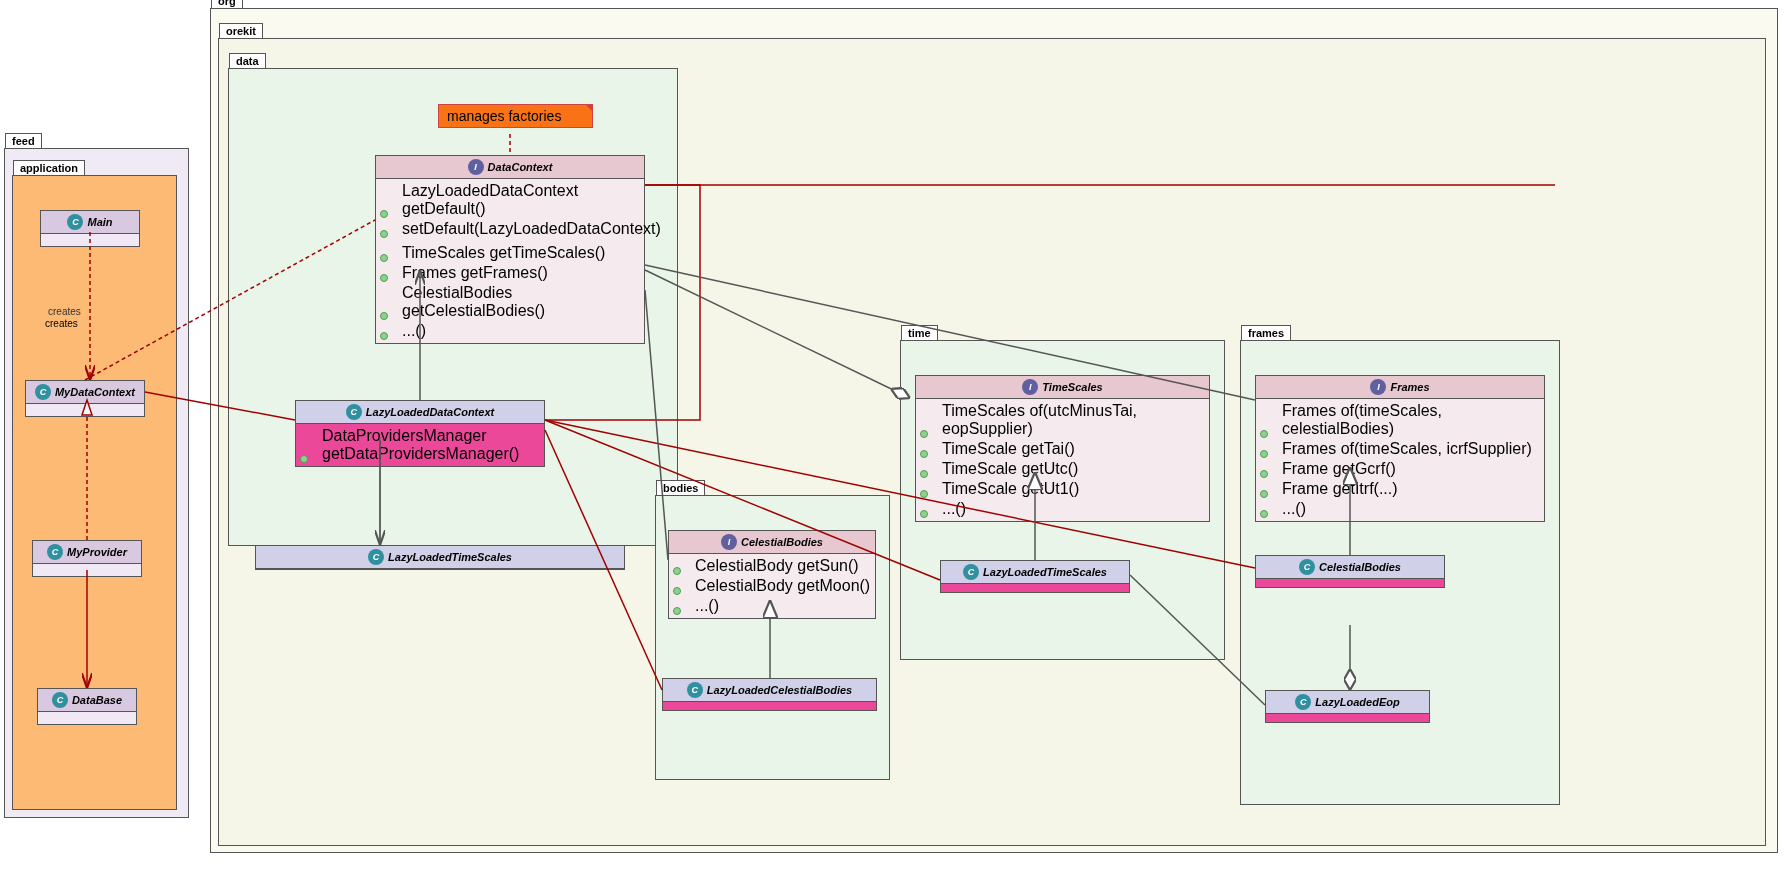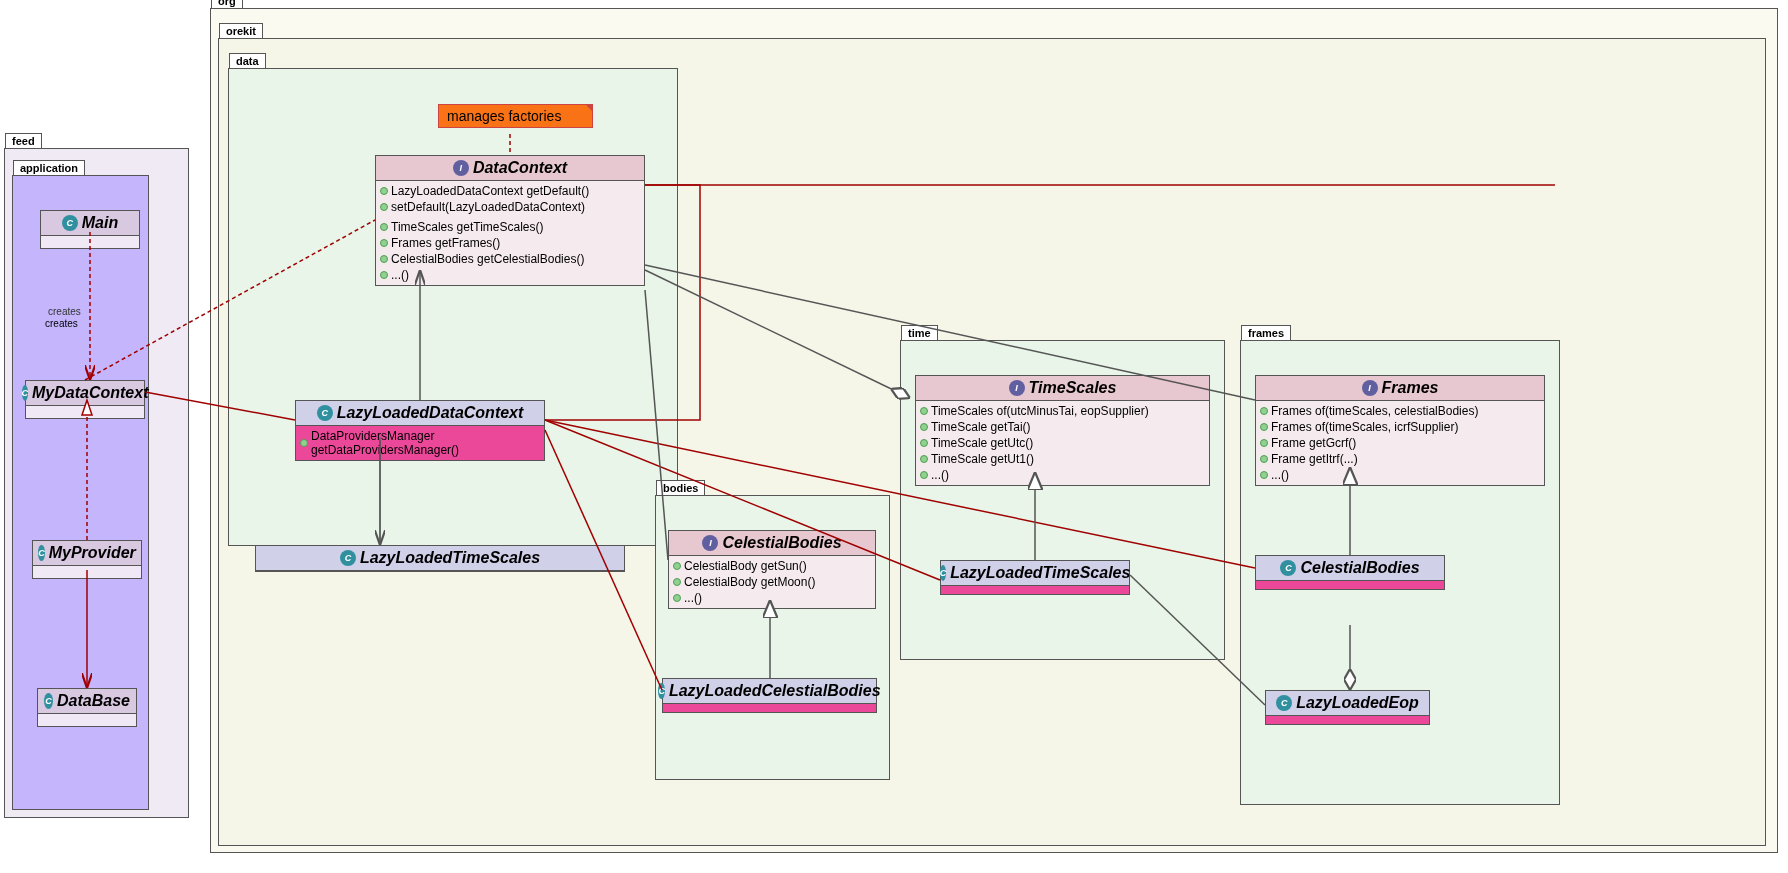--- a/index.html
+++ b/index.html
@@ -63,22 +63,22 @@
     
     .pkg-user {
       top: 148px; left: 4px;
       width: 185px; height: 670px;
       background: #f0eaf5;
     }
 
     
     .pkg-application {
       top: 175px; left: 12px;
-      width: 137px; height: 635px;
-      background: #c4b5fd;
+      width: 165px; height: 635px;
+      background: #fdba74;
     }
 
     
     .pkg-time {
       top: 340px; left: 900px;
       width: 325px; height: 320px;
       background: #e8f5e8;
     }
 
     
@@ -130,39 +130,39 @@
       font-weight: bold;
       font-style: italic;
     }
 
     .class-stereotype.cyan-circle {
       background: #3090a0;
     }
 
     .class-name {
       font-style: italic;
-      font-size: 16px;
+      font-size: 11px;
       font-weight: bold;
     }
 
     .class-body {
       padding: 2px 4px;
       background: #ec4899;
     }
 
     .class-body.pink-body {
       background: #f5eaee;
     }
 
     .class-method {
       display: flex;
-      align-items: center;
-      gap: 3px;
+      align-items: flex-end;
+      gap: 14px;
       padding: 1px 0;
-      font-size: 12px;
+      font-size: 16px;
     }
 
     .method-dot {
       width: 8px; height: 8px;
       border-radius: 50%;
       border: 1.5px solid #50a050;
       background: #90d090;
       flex-shrink: 0;
     }
 

